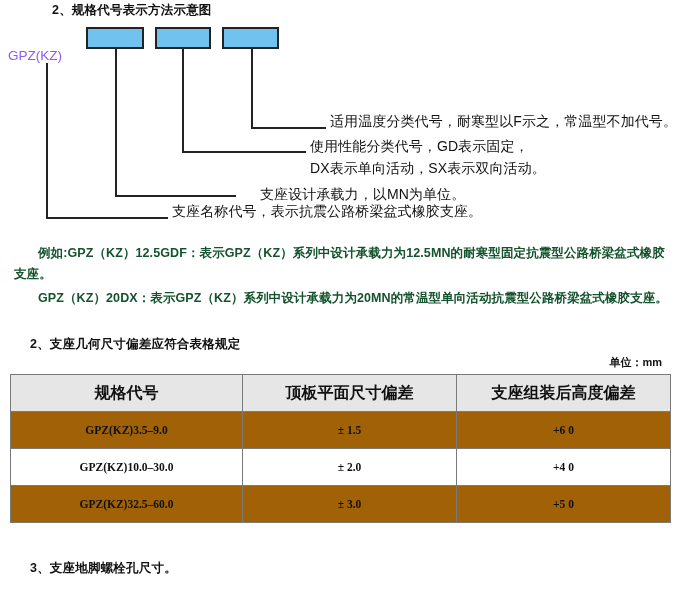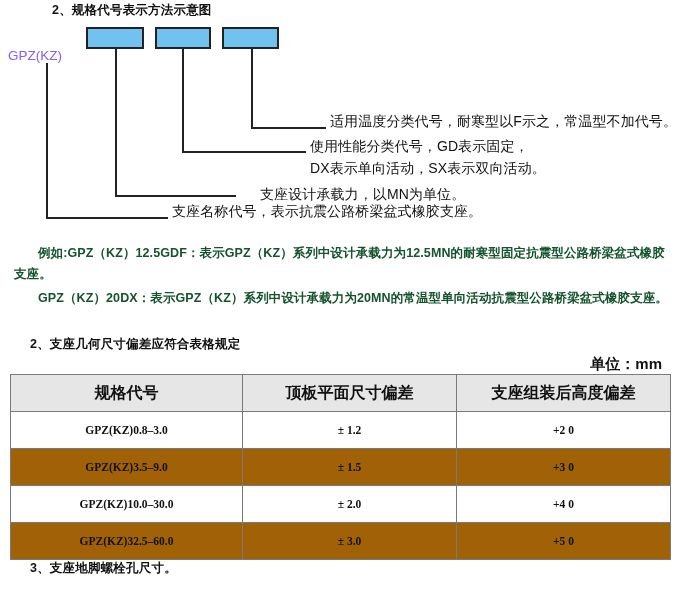--- a/index.html
+++ b/index.html
@@ -94,21 +94,21 @@
     letter-spacing: 0.1px;
   }
   #para-1 { top: 243px; }
   #para-2 { top: 288px; }
 
   
   #unit-label {
     position: absolute;
     right: 18px;
     top: 355px;
-    font-size: 15px;
+    font-size: 11px;
     font-weight: bold;
     color: #111;
     white-space: nowrap;
   }
 
   
   #spec-table {
     position: absolute;
     left: 10px;
     top: 374px;
@@ -189,29 +189,24 @@
       <col class="c3">
   </colgroup>
   <thead>
     <tr>
       <th>规格代号</th>
       <th>顶板平面尺寸偏差</th>
       <th>支座组装后高度偏差</th>
     </tr>
   </thead>
   <tbody>
-    <tr>
-      <td>GPZ(KZ)0.8–3.0</td>
-      <td>± 1.2</td>
-      <td>+2  0</td>
-    </tr>
     <tr class="alt">
       <td>GPZ(KZ)3.5–9.0</td>
       <td>± 1.5</td>
-      <td>+3  0</td>
+      <td>+6  0</td>
     </tr>
     <tr>
       <td>GPZ(KZ)10.0–30.0</td>
       <td>± 2.0</td>
       <td>+4  0</td>
     </tr>
     <tr class="alt">
       <td>GPZ(KZ)32.5–60.0</td>
       <td>± 3.0</td>
       <td>+5  0</td>

